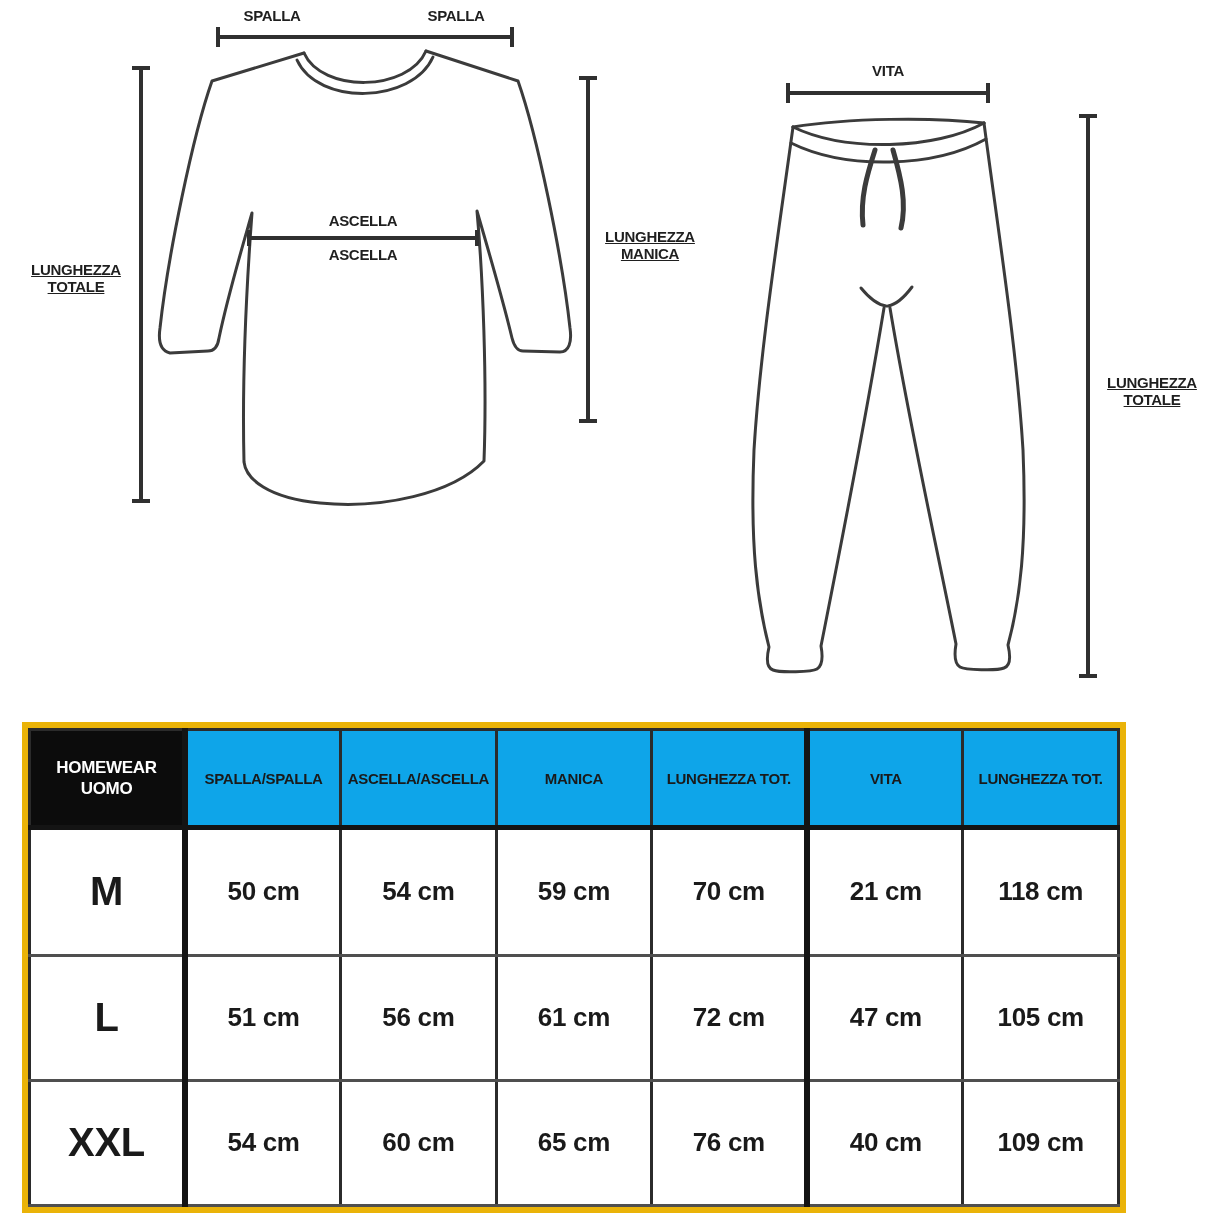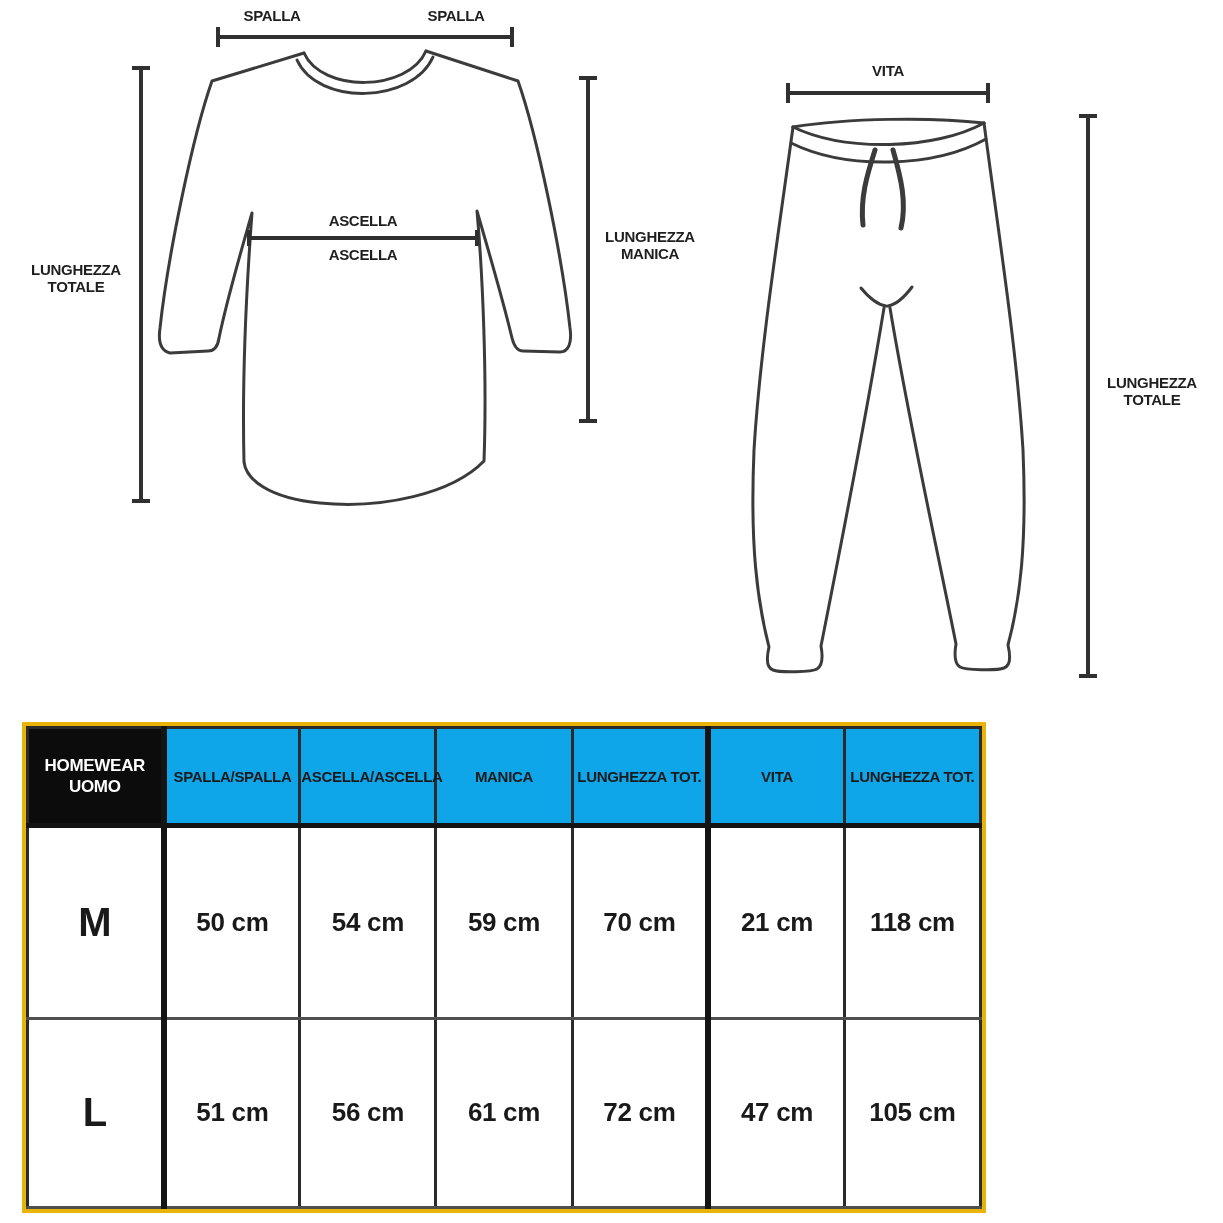--- a/index.html
+++ b/index.html
@@ -8,25 +8,25 @@
     font-family:"Liberation Sans",sans-serif;overflow:hidden;
   }
   
   .diagram{position:absolute;left:0;top:0;width:1223px;height:722px;padding-left:36px;}
   .diagram svg{position:absolute;left:0;top:0;}
   .dlabel{
     position:absolute;transform:translateX(-50%);
     font-weight:bold;font-size:15px;line-height:17px;
     color:#1f1f1f;letter-spacing:-0.3px;text-align:center;white-space:nowrap;
   }
-  .dlabel span{display:block;}
+  .dlabel span{display:block;text-decoration:underline;}
   
   .table-wrap{
-    position:absolute;left:22px;top:722px;width:964px;height:491px;
-    border:4px solid #eab308;box-sizing:border-box;background:#ffffff;
+    position:absolute;left:22px;top:722px;width:1104px;height:491px;
+    border:6px solid #eab308;box-sizing:border-box;background:#ffffff;
   }
   table.size-table{
     width:100%;height:100%;border-collapse:collapse;table-layout:fixed;
   }
   .size-table th,.size-table td{
     border:3px solid #2b2b2b;text-align:center;vertical-align:middle;
     font-weight:bold;color:#1a1a1a;padding:0;letter-spacing:-0.3px;
   }
   .size-table thead tr{height:98px;}
   .size-table th{font-size:15px;border-bottom:5px solid #141414;background:#0ea5e9;}
@@ -175,16 +175,25 @@
         </tr>
         <tr>
           <td class="size-cell col-size">L</td>
           <td class="value-cell">51 cm</td>
           <td class="value-cell">56 cm</td>
           <td class="value-cell">61 cm</td>
           <td class="value-cell sep">72 cm</td>
           <td class="value-cell">47 cm</td>
           <td class="value-cell">105 cm</td>
         </tr>
+        <tr>
+          <td class="size-cell col-size">XXL</td>
+          <td class="value-cell">54 cm</td>
+          <td class="value-cell">60 cm</td>
+          <td class="value-cell">65 cm</td>
+          <td class="value-cell sep">76 cm</td>
+          <td class="value-cell">40 cm</td>
+          <td class="value-cell">109 cm</td>
+        </tr>
       </tbody>
     </table>
   </div>
 </div>
 
 </body></html>

